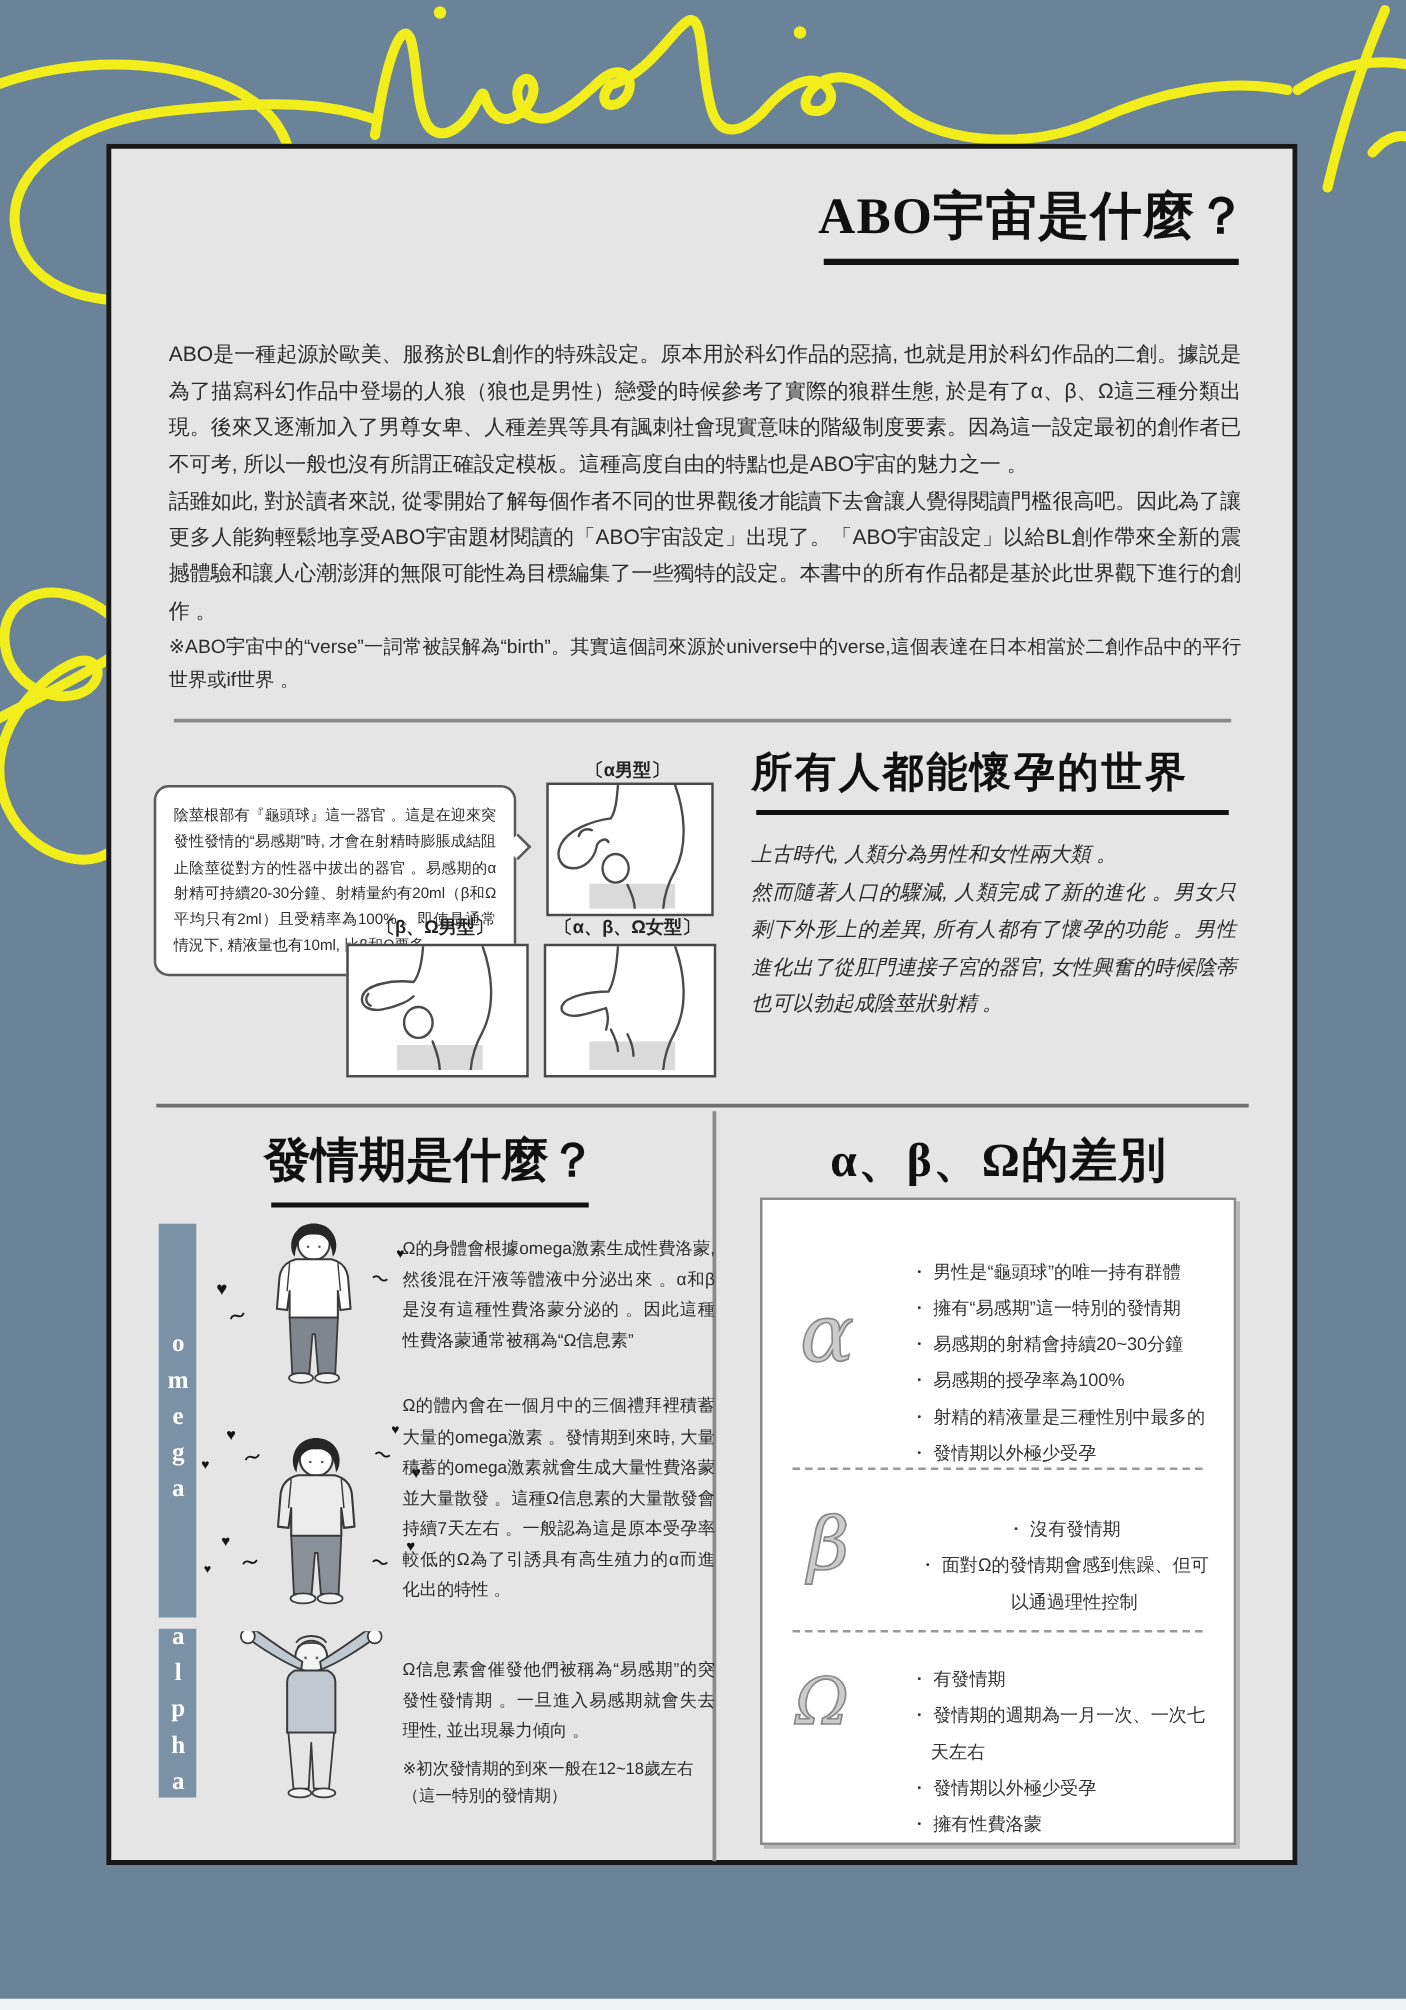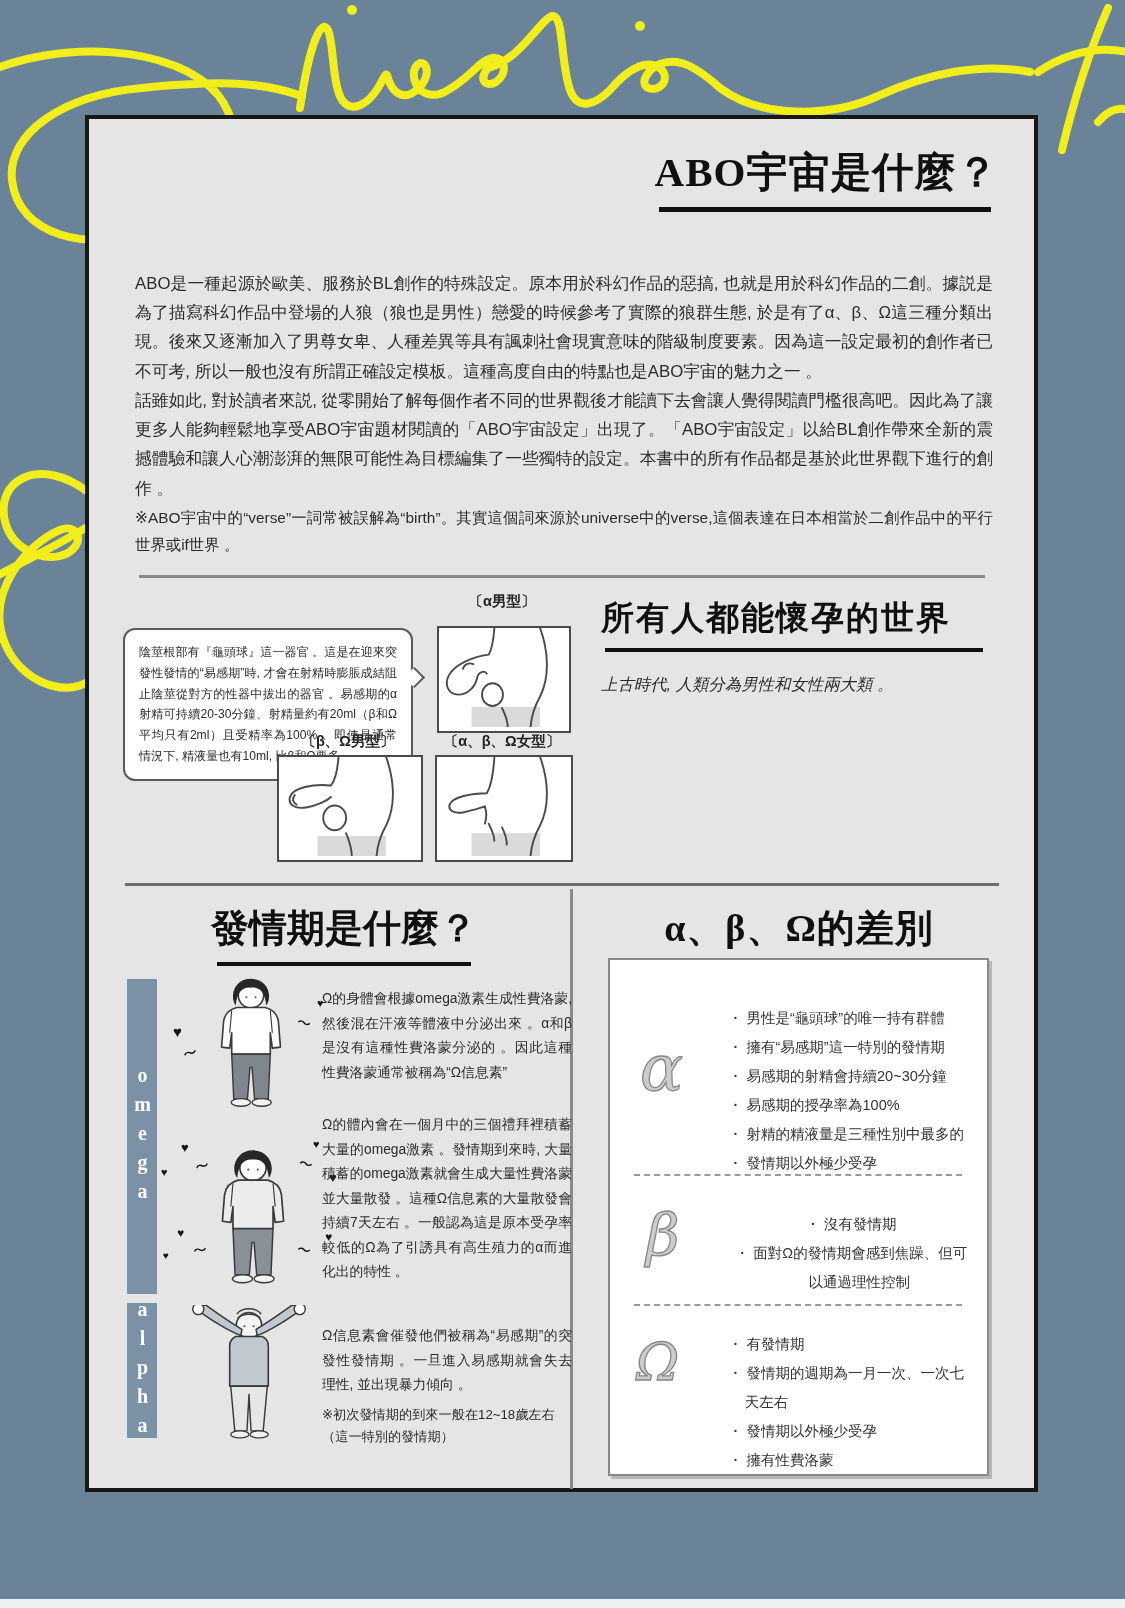--- a/index.html
+++ b/index.html
@@ -33,21 +33,21 @@
     border:2px solid #5a5a5a;border-radius:12px;padding:12px 14px;
     font-size:12.1px;line-height:1.72;text-align:justify;background:#fff;
   }
   .bubble-pointer{
     left:318px;top:551px;width:13px;height:13px;background:#fff;
     border-top:2px solid #5a5a5a;border-right:2px solid #5a5a5a;
     transform:rotate(45deg);
   }
   .dlabel{font-weight:bold;font-size:14.5px;text-align:center;color:#222;}
   .dbox{border:2px solid #4a4a4a;background:#fff;}
-  .lbl-a{left:348px;top:473px;width:130px;}
+  .lbl-a{left:348px;top:488px;width:130px;}
   .box-a{left:348px;top:507px;width:130px;height:103px;}
   .lbl-b{left:188px;top:613px;width:142px;}
   .box-b{left:188px;top:636px;width:142px;height:103px;}
   .lbl-f{left:346px;top:613px;width:134px;}
   .box-f{left:346px;top:636px;width:134px;height:103px;}
   .world-title{left:512px;top:477px;width:386px;font-size:33px;text-align:left;letter-spacing:2px;}
   .world-underline{left:516px;top:529px;width:378px;height:4px;background:#111;}
   .world-body{left:512px;top:551px;width:388px;font-size:16.4px;line-height:1.82;text-align:justify;}
   .world-body p{margin:0;font-style:italic;}
   .divider-h2{left:36px;top:764px;width:874px;height:3px;background:#6e6e6e;}
@@ -177,20 +177,21 @@
         <path d="M52,70 C56,78 58,84 58,88"></path>
         <path d="M66,74 C70,82 71,88 71,92"></path>
       </g>
     </svg>
   </div>
 
   <div class="abs serif world-title">所有人都能懷孕的世界</div>
   <div class="abs world-underline"></div>
   <div class="abs world-body">
     <p>上古時代, 人類分為男性和女性兩大類 。</p>
+    <p>然而隨著人口的驟減, 人類完成了新的進化 。男女只剩下外形上的差異, 所有人都有了懷孕的功能 。男性進化出了從肛門連接子宮的器官, 女性興奮的時候陰蒂也可以勃起成陰莖狀射精 。</p>
   </div>
 
   <div class="abs divider-h2"></div>
   <div class="abs divider-v"></div>
 
   <div class="abs serif heat-title">發情期是什麼？</div>
   <div class="abs heat-underline"></div>
 
   <div class="abs vbar bar-omega">
     <span>omega</span>

